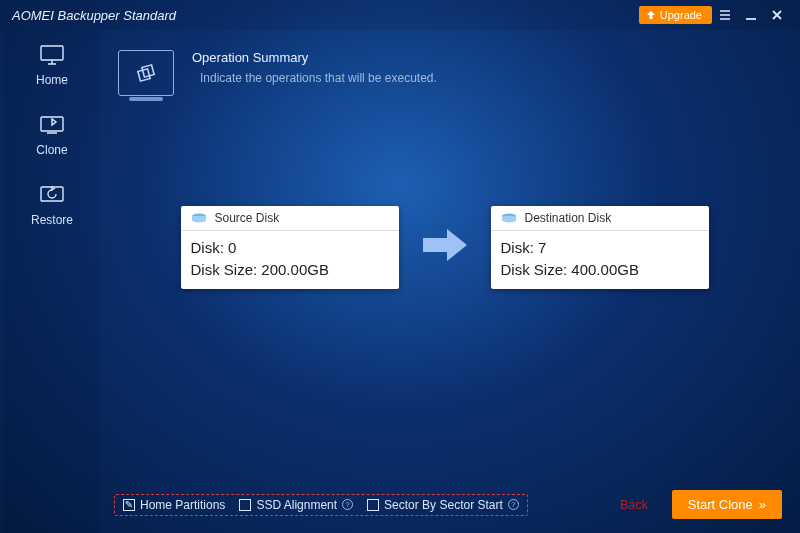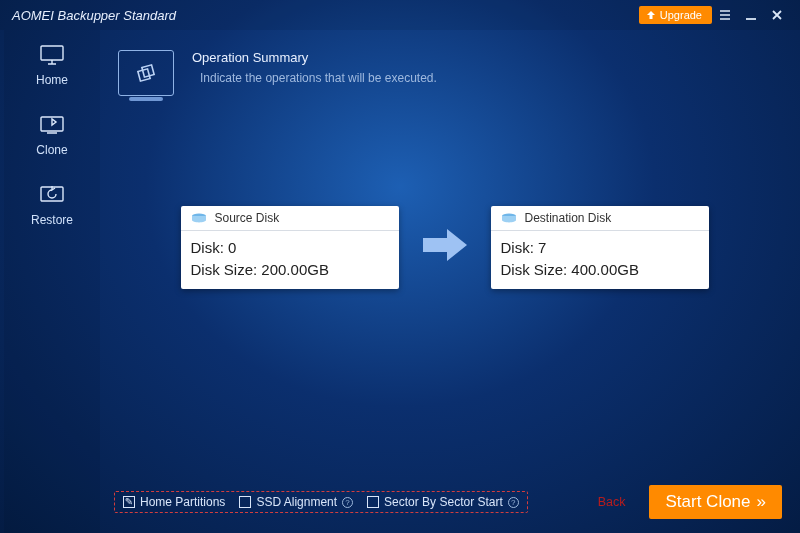--- a/index.html
+++ b/index.html
@@ -114,21 +114,21 @@
     width:11px; height:11px; border-radius:50%; border:1px solid #9cb7db;
     display:inline-flex; align-items:center; justify-content:center;
     font-size:8px; color:#9cb7db;
   }
   .spacer { flex:1; }
   .back-btn {
     color:#b91c1c; cursor:pointer; font-size:12.5px;
     padding: 6px 10px;
   }
   .start-btn {
-    background:#ff8a00; color:#fff; font-size:17px;
+    background:#ff8a00; color:#fff; font-size:13px;
     padding: 7px 16px; border-radius:2px; cursor:pointer;
     display:flex; align-items:center; gap:6px;
   }
 </style>
 </head>
 <body>
 
 <div class="titlebar">
   <span class="title">AOMEI Backupper Standard</span>
   <div class="upgrade-btn">

